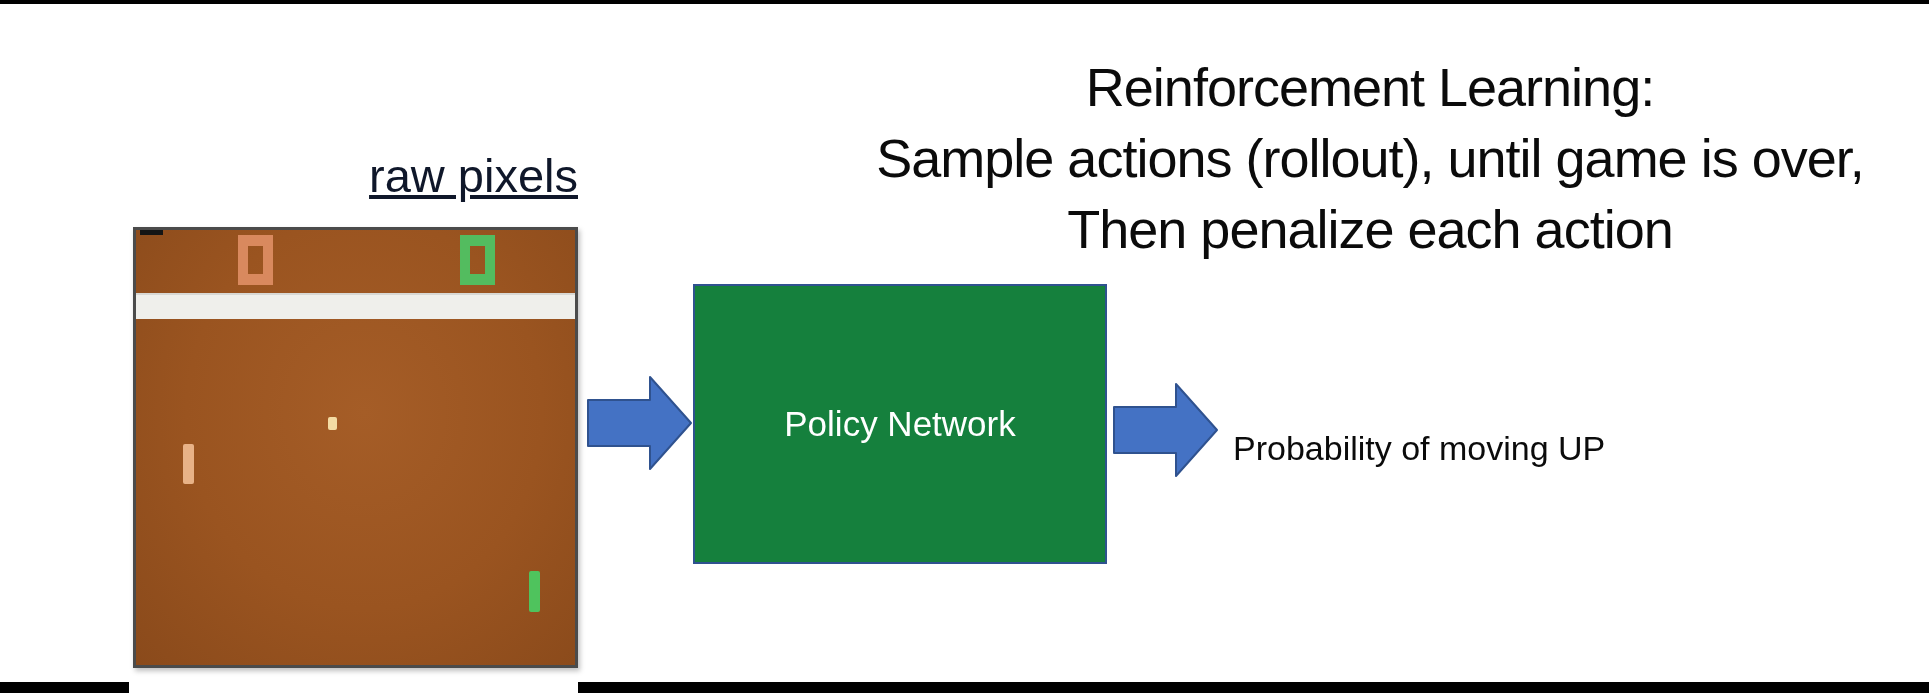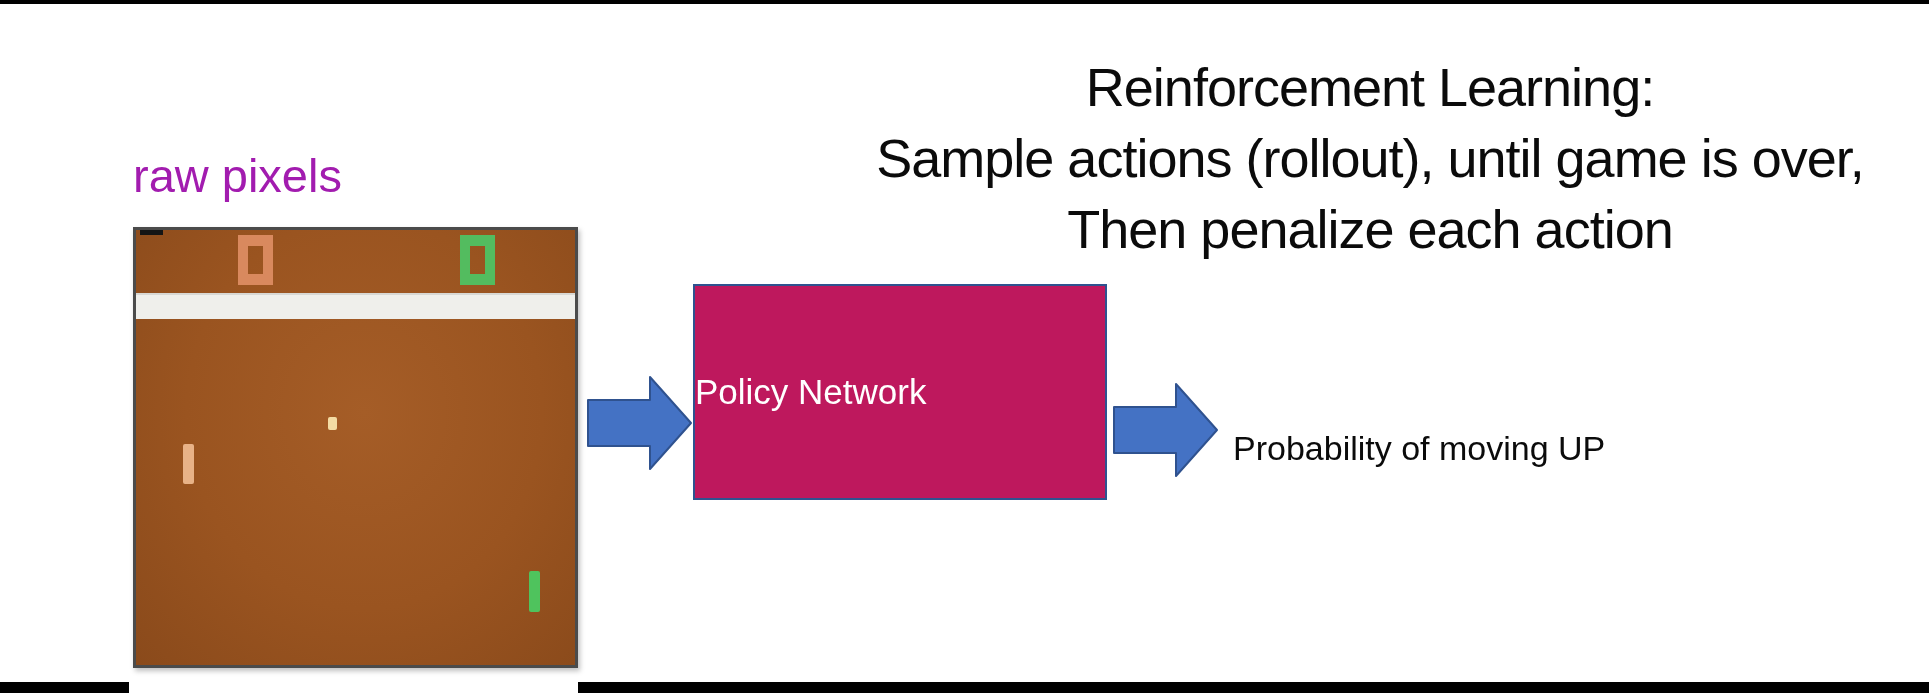--- a/index.html
+++ b/index.html
@@ -6,43 +6,43 @@
   #stage{
     position:relative;width:1929px;height:693px;background:#ffffff;overflow:hidden;
     font-family:"Liberation Sans",sans-serif;color:#0b0b0b;
   }
   .abs{position:absolute;}
   
   #top-bar{left:0;top:0;width:1929px;height:4px;background:#000;}
   #bottom-bar{left:0;top:682px;width:1929px;height:11px;background:#000;}
   #pong-backing{left:129px;top:667px;width:449px;height:26px;background:#fff;}
   
-  #raw-pixels-label{left:133px;top:150px;width:445px;text-align:left;
-    font-size:47px;line-height:52px;color:#a21caf;}
+  #raw-pixels-label{left:133px;top:150px;width:445px;text-align:right;
+    font-size:47px;line-height:52px;color:#0f172a;text-decoration:underline;}
   
   #pong-frame{left:133px;top:227px;width:445px;height:441px;box-sizing:border-box;
     border:3px solid #4b4b4b;box-shadow:2px 3px 5px rgba(0,0,0,0.25);
     background:radial-gradient(ellipse at 52% 42%, #a55d27 0%, #9a5420 55%, #8a4a1b 100%);}
   .pong-el{position:absolute;}
   #pong-wall-notch{left:4px;top:0px;width:23px;height:5px;background:#151515;}
   #pong-score-left{left:102px;top:5px;width:35px;height:50px;box-sizing:border-box;
     border:solid #d9895e;border-width:11px 10px;}
   #pong-score-right{left:324px;top:5px;width:35px;height:50px;box-sizing:border-box;
     border:solid #53bc5f;border-width:11px 10px;}
   #pong-band{left:0;top:63px;width:439px;height:24px;background:#efefeb;
     border-top:2px solid #d8d8d4;}
   #pong-ball{left:192px;top:187px;width:9px;height:13px;background:#f4dca4;border-radius:2px;}
   #pong-paddle-left{left:47px;top:214px;width:11px;height:40px;background:#e8b287;border-radius:2px;}
   #pong-paddle-right{left:393px;top:341px;width:11px;height:41px;background:#4fc35d;border-radius:2px;}
   
   #headline{left:790px;top:52px;width:1160px;text-align:center;
     font-size:54px;line-height:71px;letter-spacing:-1px;color:#0b0b0b;}
   
-  #policy-box{left:693px;top:284px;width:414px;height:216px;box-sizing:border-box;
-    background:#be185d;border:2px solid #2f528f;display:flex;align-items:center;}
+  #policy-box{left:693px;top:284px;width:414px;height:280px;box-sizing:border-box;
+    background:#15803d;border:2px solid #2f528f;display:flex;align-items:center;justify-content:center;}
   #policy-box-label{color:#ffffff;font-size:35px;}
   
   #arrow-left{left:587px;top:375px;}
   #arrow-right{left:1113px;top:382px;}
   
   #probability-label{left:1233px;top:416px;font-size:34px;line-height:40px;color:#0b0b0b;white-space:nowrap;margin-top:12px;}
 </style>
 </head>
 <body>
 

